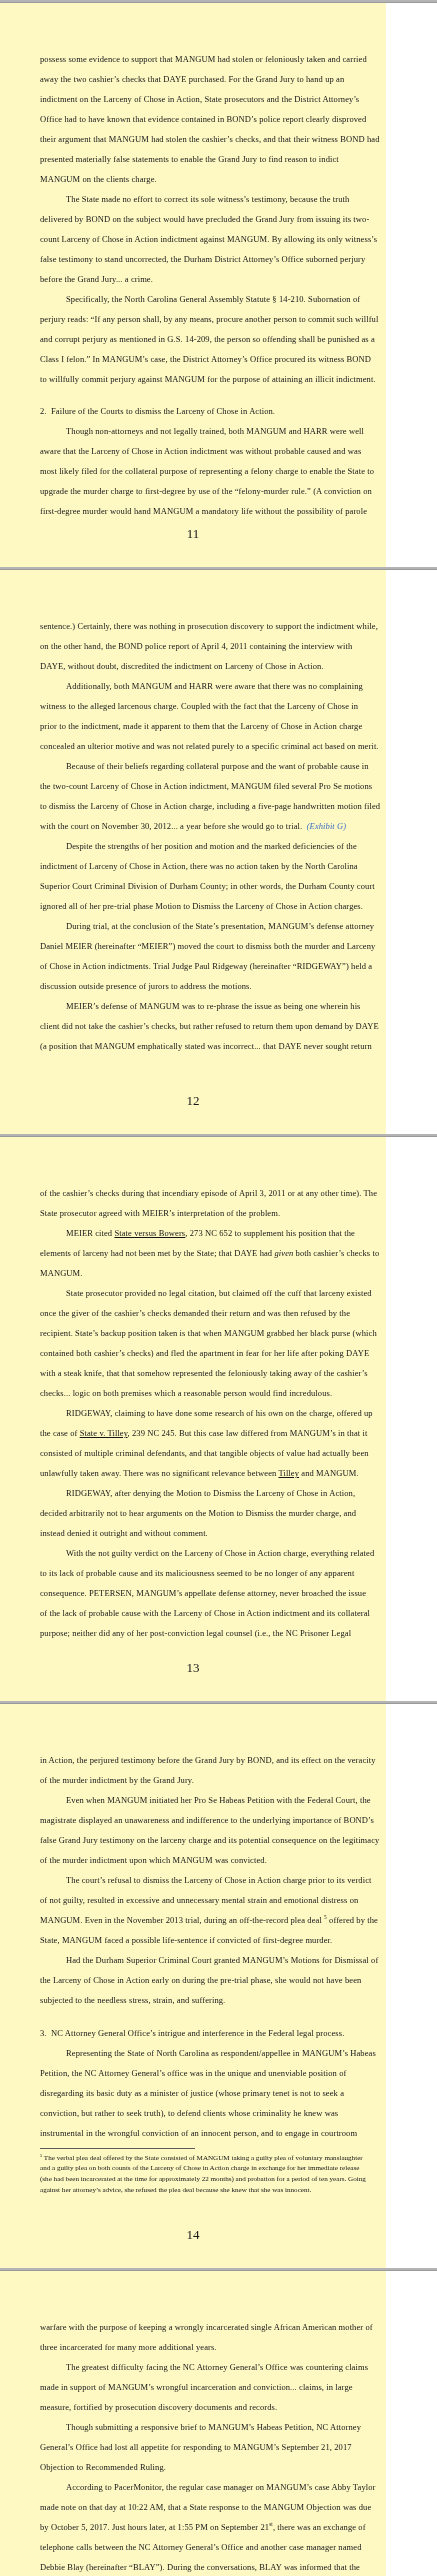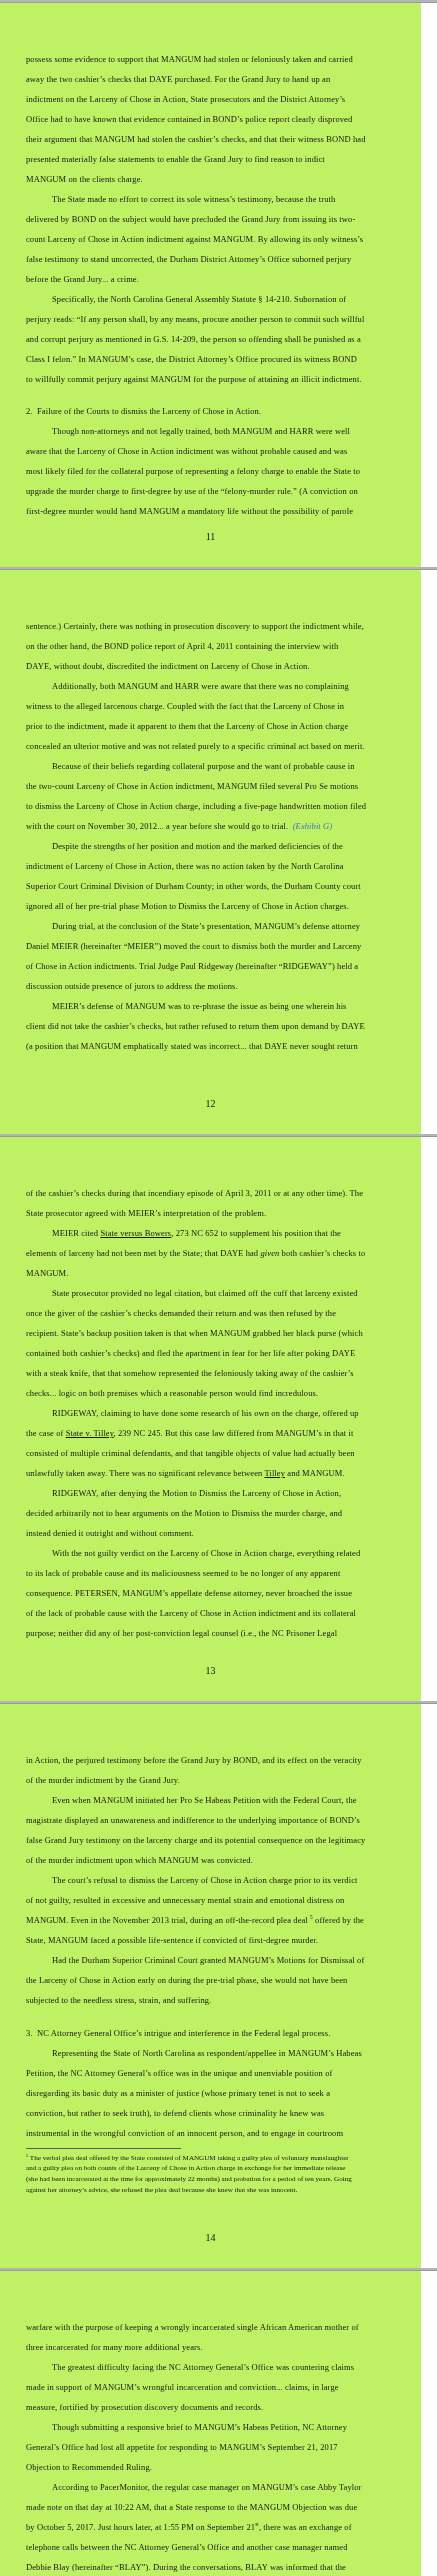--- a/index.html
+++ b/index.html
@@ -1,36 +1,36 @@
 <!DOCTYPE html>
 <html style="font-size:8.2px"><head>
 <meta charset="utf-8">
 <style>
   html, body { margin:0; padding:0; background:#ffffff; }
   body { width:438px; font-family:"Liberation Serif","DejaVu Serif",serif; color:#161616; }
   #doc { width:438px; }
   .sep { height:3.1px; background:#b4b4b4; border-bottom:0.5px solid #9a9a9a; box-sizing:border-box; }
   .page {
-    position:relative; width:421px; height:564px; background:#bef264;
-    box-sizing:border-box; padding:46px 45px 0 26px; overflow:hidden;
+    position:relative; width:386px; height:564px; background:#fef9c3;
+    box-sizing:border-box; padding:46px 45px 0 40px; overflow:hidden;
   }
   .ln { height:20px; line-height:20px; font-size:8.5px; white-space:nowrap; letter-spacing:0.1px; }
   .ln.indent { padding-left:26px; }
   .ln.heading { font-weight:normal; margin-top:12.4px; }
   .ln span { font-style:normal; }
   .ln span.u  { text-decoration:underline; }
   .ln span.bi { font-weight:normal; font-style:italic;text-align:center; }
   .ln span.bl { font-style:italic; cursor:pointer;text-align:center; }
   sup { font-size:0.62em; vertical-align:super; line-height:0; }
   .fnblock { margin-top:5.2px; }
   .fnsep { width:155px; border-top:1px solid #5a5a5a; margin-bottom:3.6px; }
   .fnline { height:10.8px; line-height:10.8px; font-size:7.1px; white-space:nowrap; }
   .pagenum {
     position:absolute; left:0; bottom:25px; width:100%;
-    text-align:center; font-size:10px; color:#161616;
+    text-align:center; font-size:13px; color:#161616;
   }
 </style>
 </head>
 <body>
 
 <div id="doc">
     <div class="sep"></div>
     <div class="page">
       <div class="ln"><span>possess some evidence to support that MANGUM had stolen or feloniously taken and carried</span></div>
       <div class="ln"><span>away the two cashier’s checks that DAYE purchased.  For the Grand Jury to hand up an</span></div>

